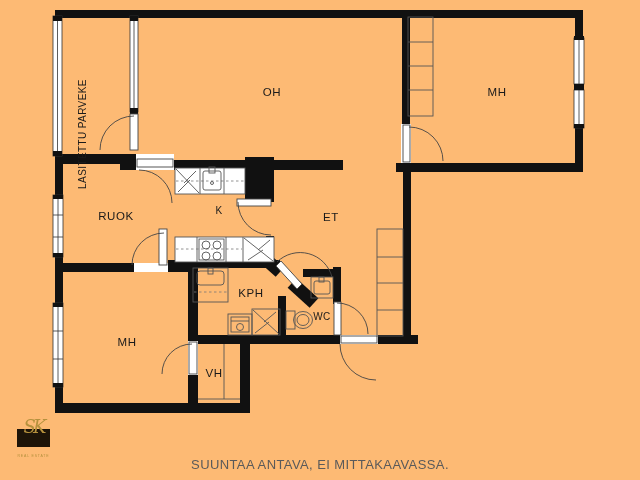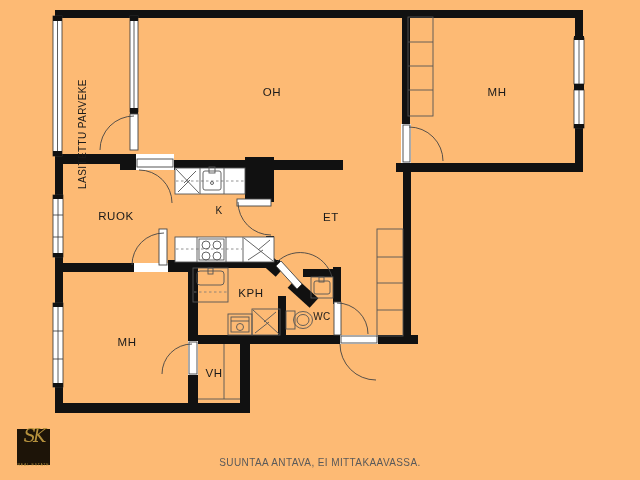--- a/index.html
+++ b/index.html
@@ -12,27 +12,27 @@
   .win{fill:#fff;stroke:#333;stroke-width:0.8;}
   .winline{stroke:#333;stroke-width:0.8;fill:none;}
   .cap{fill:#111;}
   .leaf{fill:#fff;stroke:#444;stroke-width:0.9;}
   .arc{fill:none;stroke:#444;stroke-width:0.9;}
   .fx{fill:#fff;stroke:#555;stroke-width:0.9;}
   .fxl{fill:none;stroke:#555;stroke-width:0.9;}
   .dash{fill:none;stroke:#777;stroke-width:0.8;stroke-dasharray:2.5,2.5;}
   .lbl{fill:#1a1a1a;font-size:11.5px;letter-spacing:0.6px;text-anchor:middle;}
   .lbl-small{fill:#1a1a1a;font-size:10px;letter-spacing:0.4px;text-anchor:middle;}
-  #logo{position:absolute;left:17px;top:429px;width:33px;height:36px;background:#1d1408;
+  #logo{position:absolute;left:17px;top:429px;width:33px;height:18px;background:#1d1408;
         display:flex;flex-direction:column;align-items:center;justify-content:center;gap:16px;}
   #logo .sk{color:#b5913d;font-family:"DejaVu Serif",serif;font-style:italic;
             font-size:18px;line-height:18px;letter-spacing:-3px;}
   #logo .sub{color:#b5913d;font-size:3.5px;letter-spacing:0.8px;margin-top:2px;}
   #footer{position:absolute;left:0;right:0;top:457px;text-align:center;
-          font-size:10px;color:#5a5a5a;letter-spacing:0.4px;}
+          font-size:13px;color:#5a5a5a;letter-spacing:0.4px;}
 </style>
 </head>
 <body>
 
 <div id="stage">
 <svg id="plan-svg" width="640" height="480" viewBox="0 0 640 480">
 
   <g>
     <rect class="wall" x="55" y="10" width="528" height="8"></rect>
     <rect class="wall" x="402" y="10" width="8" height="114"></rect>

